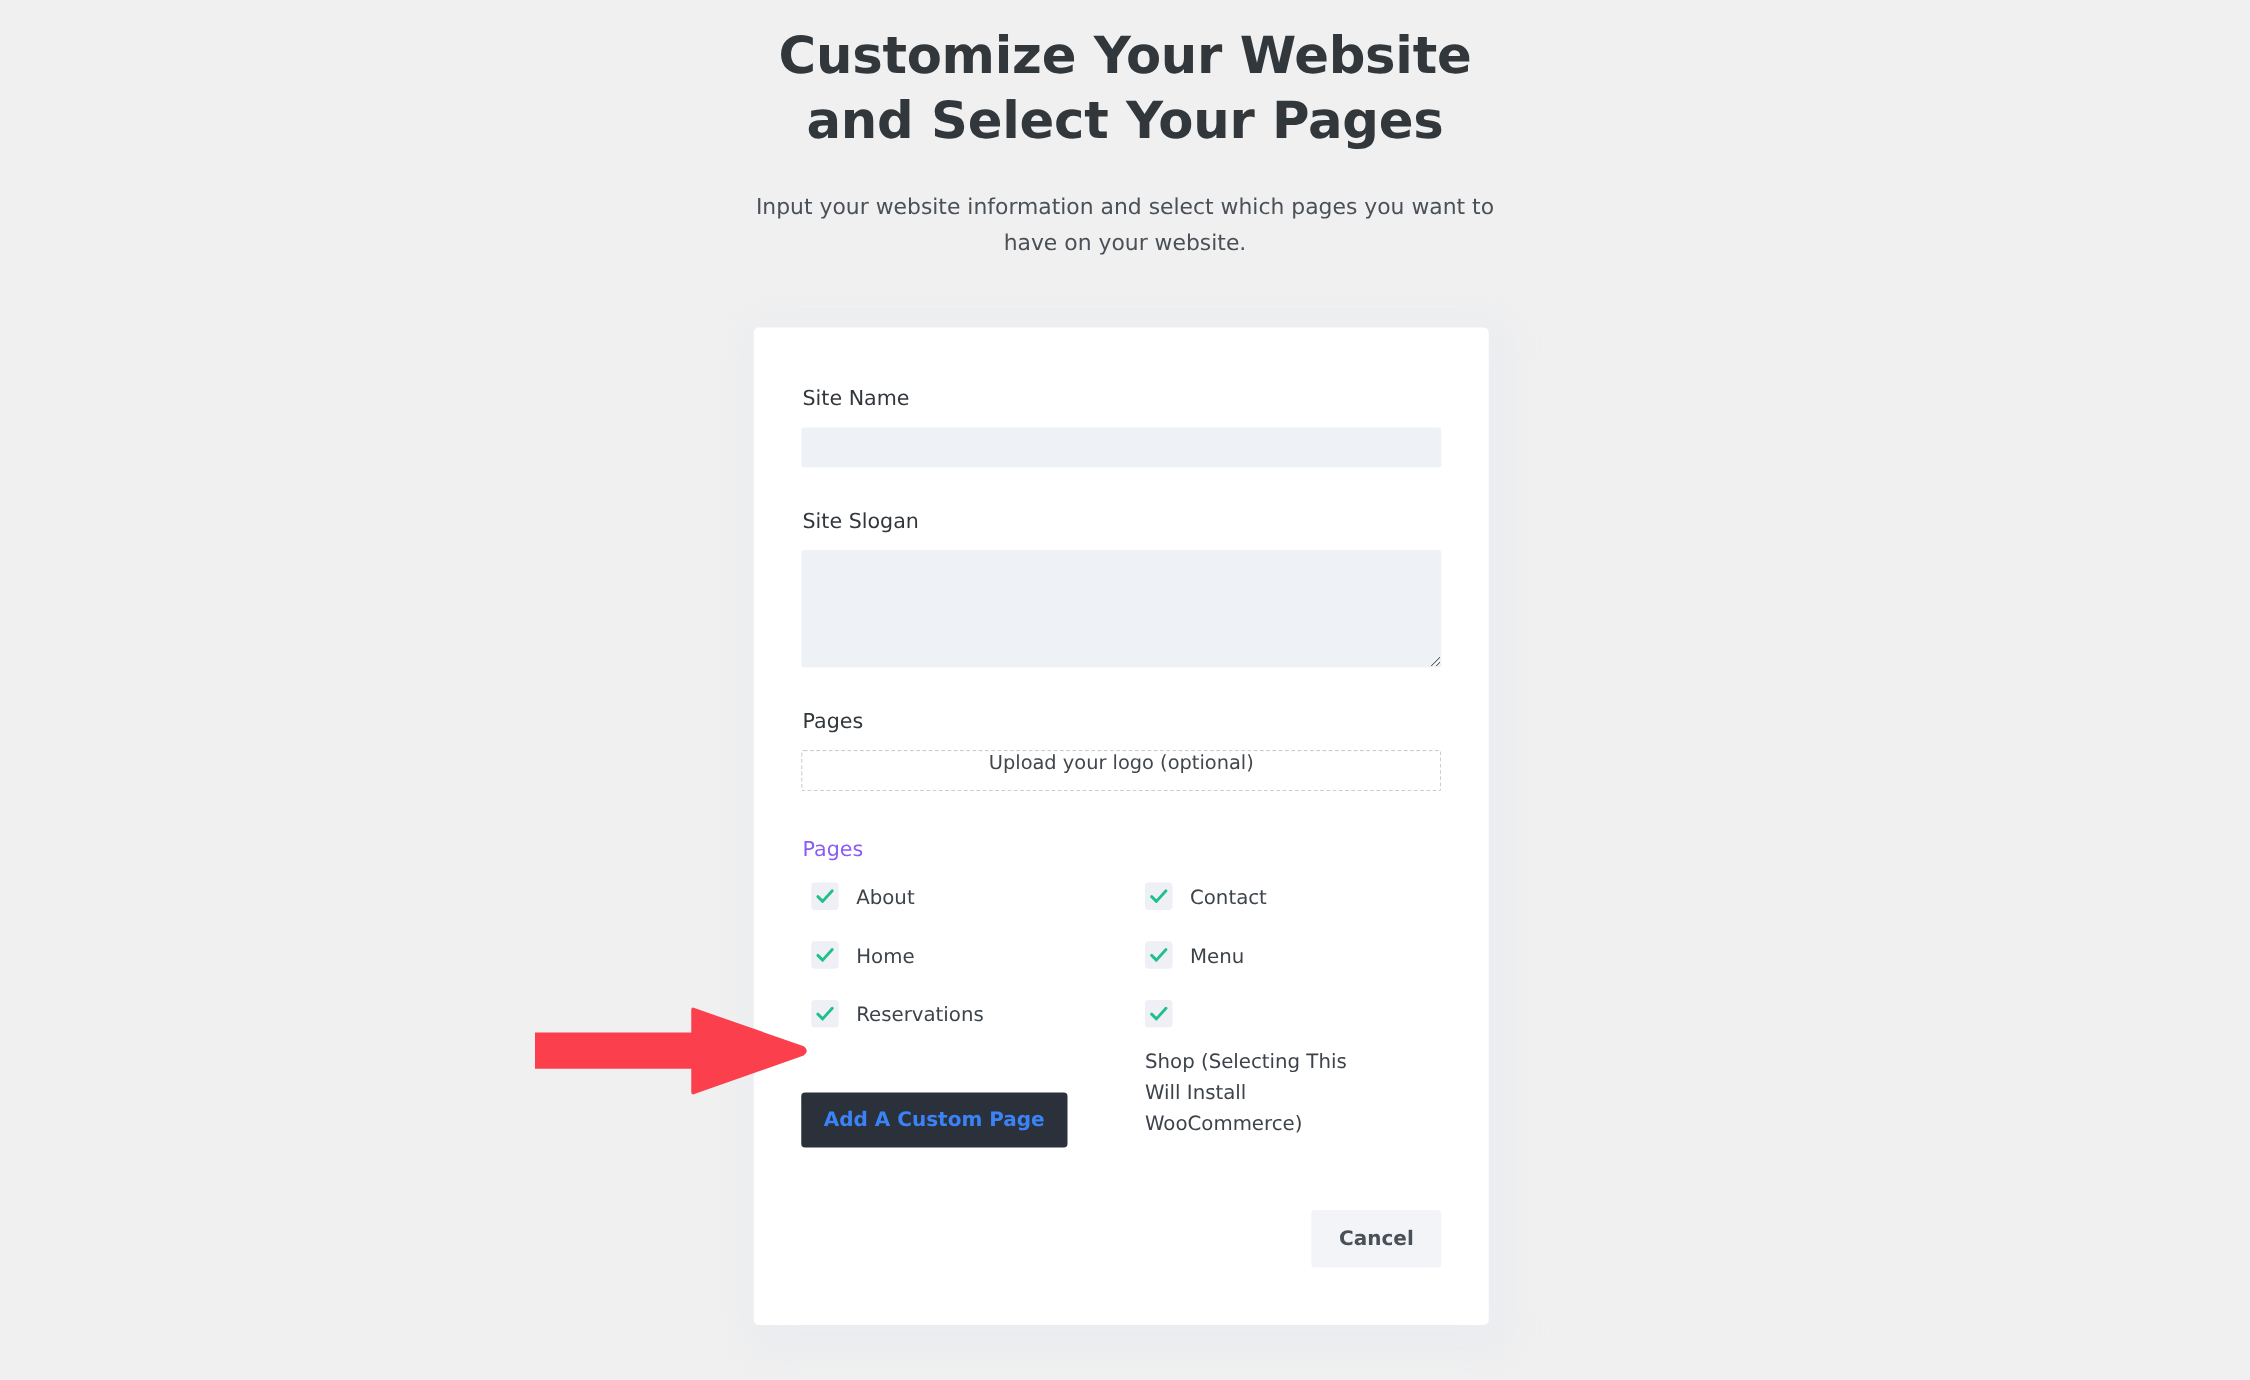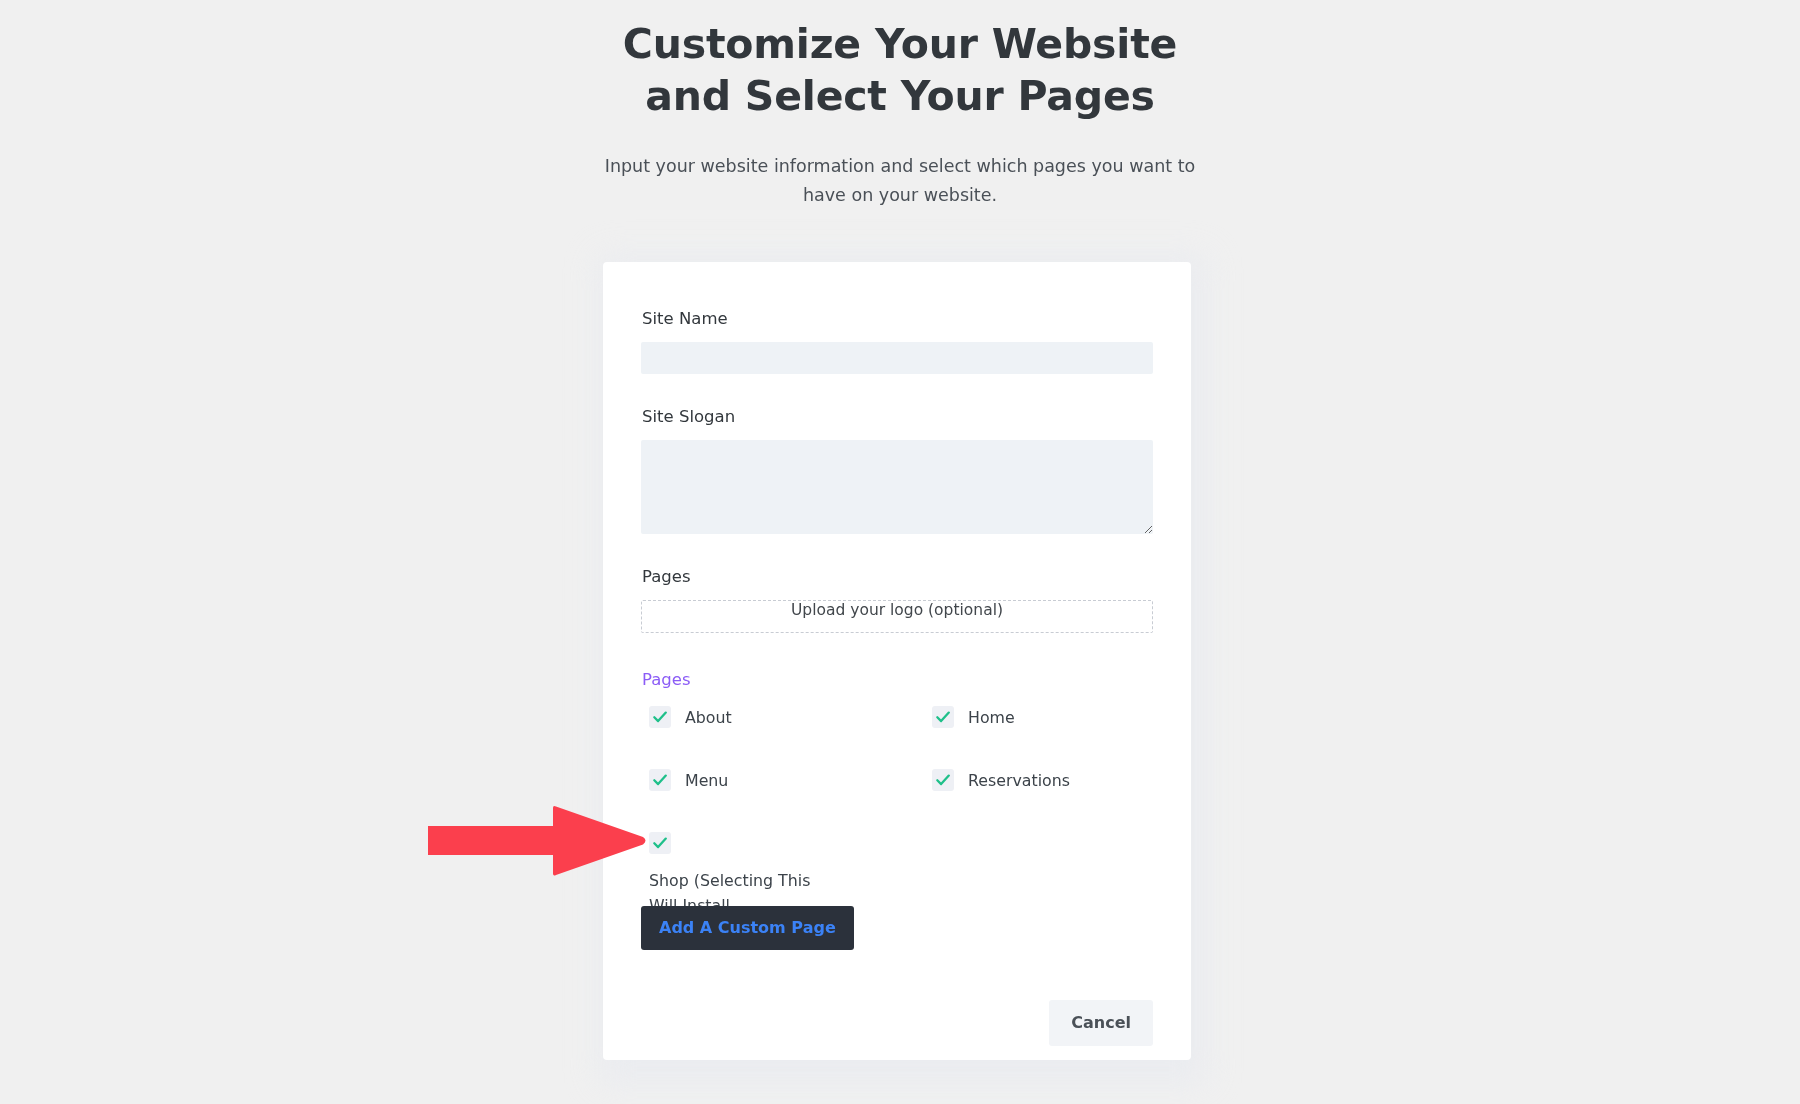--- a/index.html
+++ b/index.html
@@ -134,21 +134,20 @@
     line-height: 22px;
     color: #8b5cf6;
     margin: 0 0 14px 1px;
   }
   .pages-grid {
     display: grid;
     grid-template-columns: 267px 245px;
     column-gap: 0;
     row-gap: 0;
     margin-left: 8px;
-    gap: 16px;
   }
   .page-option {
     display: flex;
     align-items: flex-start;
     gap: 14px;
     height: 47px;
     cursor: pointer;
   }
   .page-option.tall { height: 58px; flex-direction: column; }
   .checkbox {
@@ -270,20 +269,28 @@
       <div class="page-option">
         <span class="checkbox">
           <svg viewBox="0 0 16 16">
               <path d="M2.3 8.3 L6.1 12.1 L13.8 3.6" fill="none" stroke="#1fc08a" stroke-width="2.3" stroke-linecap="round" stroke-linejoin="round"></path>
             </svg>
         </span>
         <span class="page-option-label">About</span>
       </div>
 
 
+      <div class="page-option">
+        <span class="checkbox">
+          <svg viewBox="0 0 16 16">
+              <path d="M2.3 8.3 L6.1 12.1 L13.8 3.6" fill="none" stroke="#1fc08a" stroke-width="2.3" stroke-linecap="round" stroke-linejoin="round"></path>
+            </svg>
+        </span>
+        <span class="page-option-label">Contact</span>
+      </div>
 
       <div class="page-option">
         <span class="checkbox">
           <svg viewBox="0 0 16 16">
               <path d="M2.3 8.3 L6.1 12.1 L13.8 3.6" fill="none" stroke="#1fc08a" stroke-width="2.3" stroke-linecap="round" stroke-linejoin="round"></path>
             </svg>
         </span>
         <span class="page-option-label">Home</span>
       </div>
 

